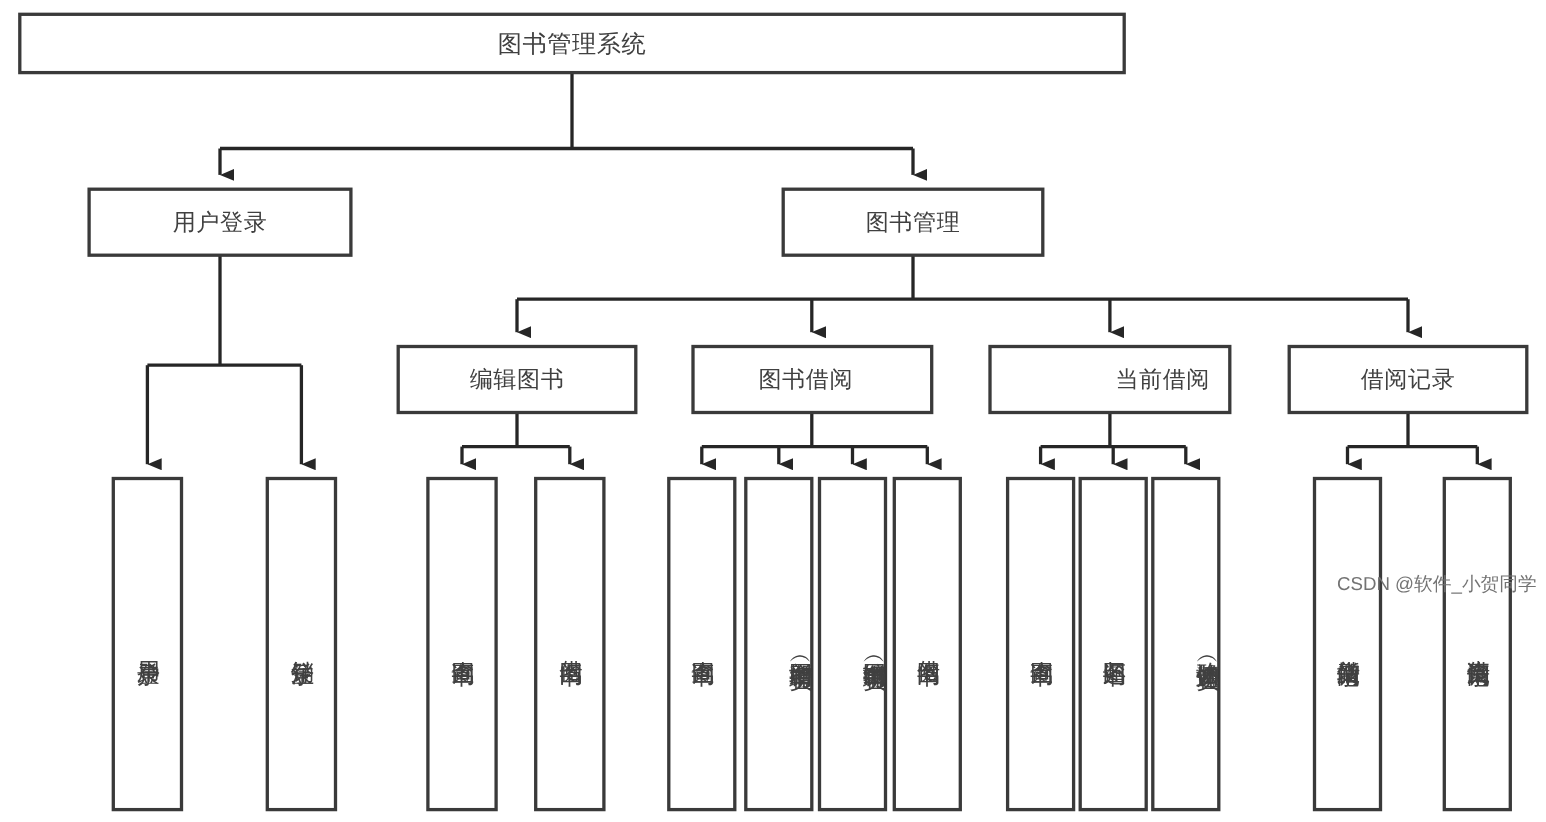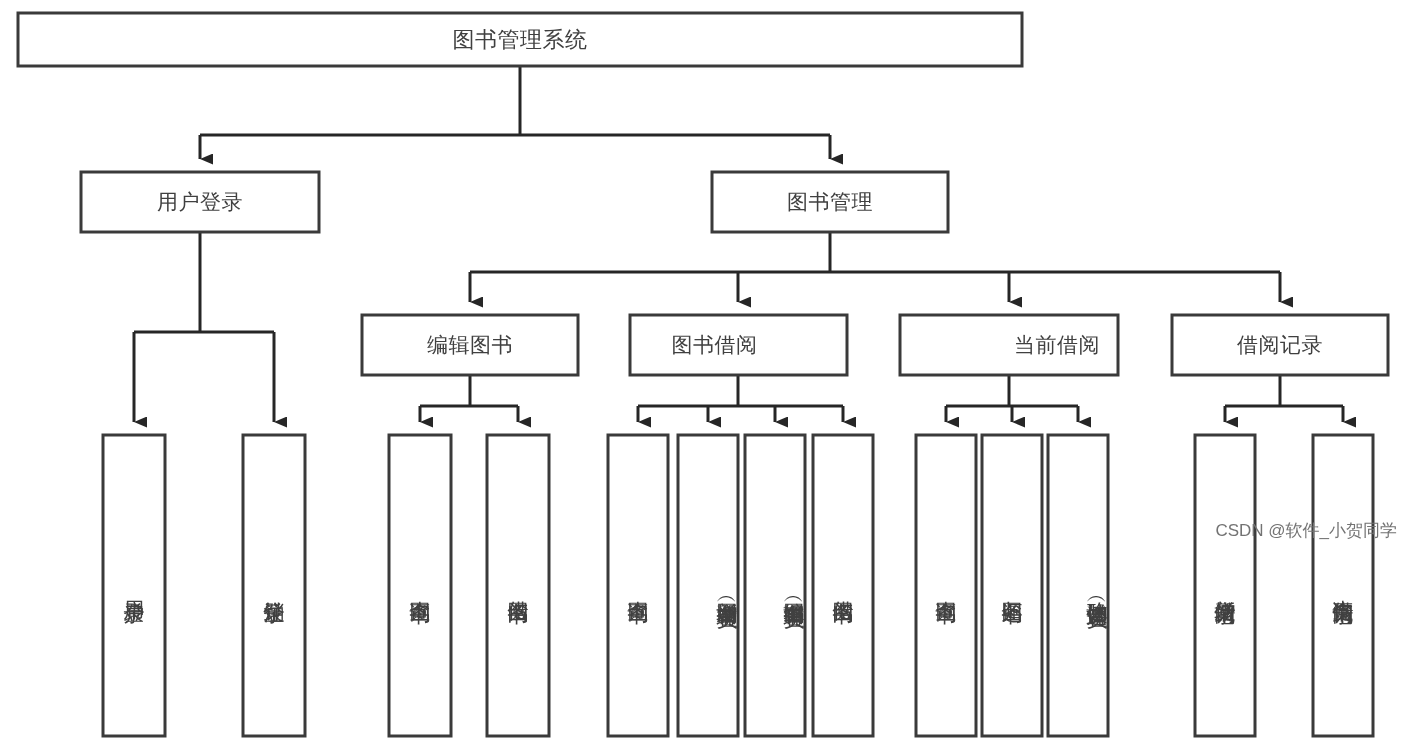--- a/index.html
+++ b/index.html
@@ -171,21 +171,21 @@
     <rect class="node-box" x="1195" y="435" width="60" height="301"></rect>
     <rect class="node-box" x="1313" y="435" width="60" height="301"></rect>
   </svg>
 
   <div class="node-label-h" style="left:18px; top:13px; width:1004px; height:53px; font-size:22px;">图书管理系统</div>
 
   <div class="node-label-h" style="left:81px; top:172px; width:238px; height:60px; font-size:21px;">用户登录</div>
   <div class="node-label-h" style="left:712px; top:172px; width:236px; height:60px; font-size:21px;border-radius:22px;">图书管理</div>
 
   <div class="node-label-h" style="left:362px; top:315px; width:216px; height:60px; font-size:21px;">编辑图书</div>
-  <div class="node-label-h" style="left:606px; top:315px; width:217px; height:60px; font-size:21px;">图书借阅</div>
+  <div class="node-label-h" style="left:624px; top:315px; width:217px; height:60px; font-size:21px;">图书借阅</div>
   <div class="node-label-h" style="left:900px; top:315px; width:218px; height:60px; font-size:21px;padding-left:48px;">当前借阅</div>
   <div class="node-label-h" style="left:1172px; top:315px; width:216px; height:60px; font-size:21px;">借阅记录</div>
 
   <div class="node-label-v" style="left:103px; top:435px; width:62px; height:301px; font-size:21px;">用户登录</div>
   <div class="node-label-v" style="left:243px; top:435px; width:62px; height:301px; font-size:21px;">注销登录</div>
   <div class="node-label-v" style="left:389px; top:435px; width:62px; height:301px; font-size:21px;">查询图书</div>
   <div class="node-label-v" style="left:487px; top:435px; width:62px; height:301px; font-size:21px;">借阅图书</div>
   <div class="node-label-v" style="left:608px; top:435px; width:60px; height:301px; font-size:21px;">查询图书</div>
   <div class="node-label-v" style="left:678px; top:435px; width:60px; height:301px; font-size:21px; align-items:flex-start; padding-top:8px; box-sizing:border-box;">新增图书（管理员）</div>
   <div class="node-label-v" style="left:745px; top:435px; width:60px; height:301px; font-size:21px; align-items:flex-start; padding-top:8px; box-sizing:border-box;">编辑图书（管理员）</div>

